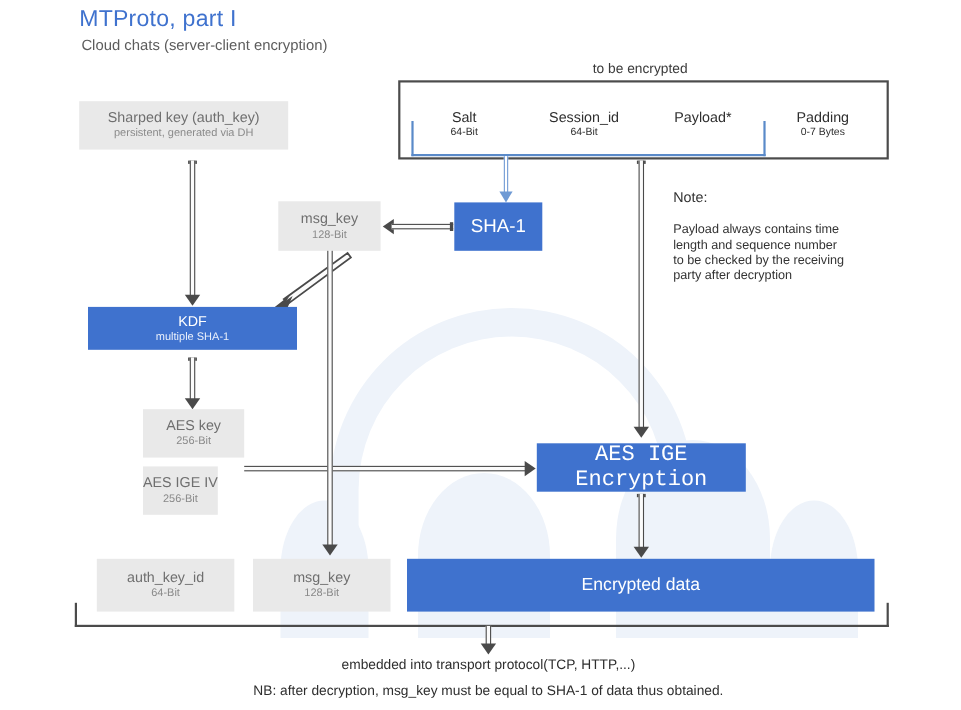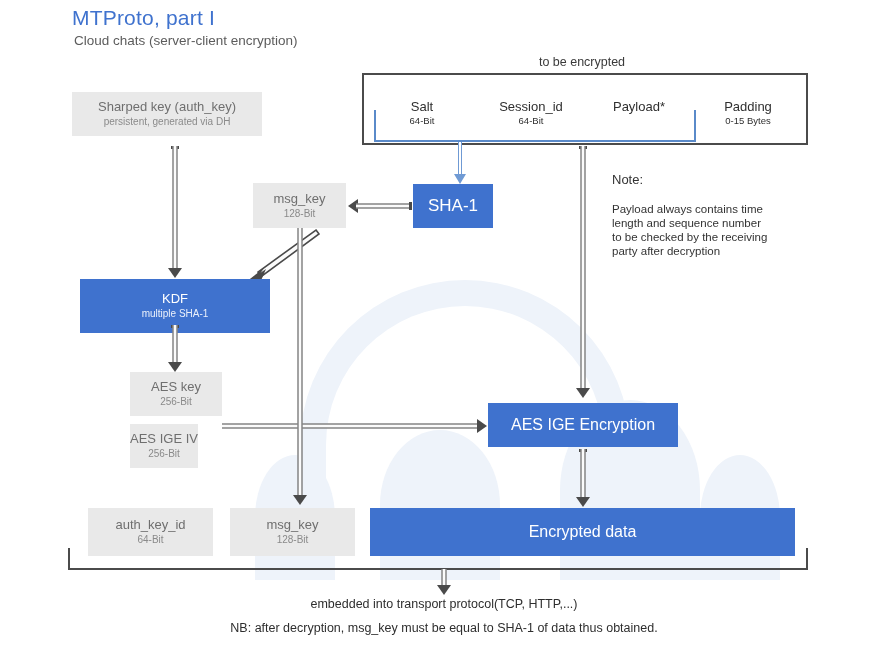--- a/index.html
+++ b/index.html
@@ -159,21 +159,21 @@
   <div class="fieldlabel" style="left:479px; top:99px; width:104px;">
     <div class="f1">Session_id</div>
     <div class="f2">64-Bit</div>
   </div>
   <div class="fieldlabel" style="left:593px; top:99px; width:92px;">
     <div class="f1">Payload*</div>
     <div class="f2"></div>
   </div>
   <div class="fieldlabel" style="left:700px; top:99px; width:96px;">
     <div class="f1">Padding</div>
-    <div class="f2">0-15 Bytes</div>
+    <div class="f2">0-7 Bytes</div>
   </div>
 
   <div class="bluearrow varrow" style="left:452px; top:142px; width:16px; height:42px;">
     <div class="shaft"></div>
       <div class="head"></div>
   </div>
 
   <div class="varrow" style="left:575px; top:146px; width:16px; height:252px;">
     <div class="cap"></div>
       <div class="shaft"></div>
@@ -209,21 +209,21 @@
   <div class="diag" style="left:240px; top:228px; width:80px; height:56px;">
     <svg width="80" height="56" viewBox="0 0 80 56">
       <g stroke="#4a4a4a" stroke-width="1.6" fill="#fbfbfb">
         <polygon points="76,2 79,6 22,48 18,44"></polygon>
       </g>
       <polygon points="6,54 24,40 16,52 22,50" fill="#4a4a4a"></polygon>
       <polygon points="4,56 26,41 20,55" fill="#4a4a4a"></polygon>
     </svg>
   </div>
 
-  <div class="box blue" style="left:80px; top:279px; width:190px; height:54px;">
+  <div class="box blue" style="left:80px; top:279px; width:190px; height:39px;">
     <div class="b1">KDF</div>
     <div class="b2">multiple SHA-1</div>
   </div>
 
   <div class="varrow" style="left:167px; top:325px; width:16px; height:47px;">
     <div class="cap"></div>
       <div class="shaft"></div>
       <div class="head"></div>
   </div>
 
@@ -240,21 +240,21 @@
     <div class="shaft"></div>
       <div class="head-r"></div>
   </div>
 
   <div class="varrow" style="left:292px; top:228px; width:16px; height:277px;">
     <div class="shaft"></div>
       <div class="head"></div>
   </div>
 
   <div class="box blue" style="left:488px; top:403px; width:190px; height:44px;">
-    <div class="b1" style="font-size:16px;">AES IGE Encryption</div>
+    <div class="b1" style="font-size:20px;font-family:Liberation Mono, monospace;">AES IGE Encryption</div>
   </div>
 
   <div class="varrow" style="left:575px; top:449px; width:16px; height:58px;">
     <div class="cap"></div>
       <div class="shaft"></div>
       <div class="head"></div>
   </div>
 
   <div class="box gray" style="left:88px; top:508px; width:125px; height:48px;">
     <div class="b1">auth_key_id</div>

